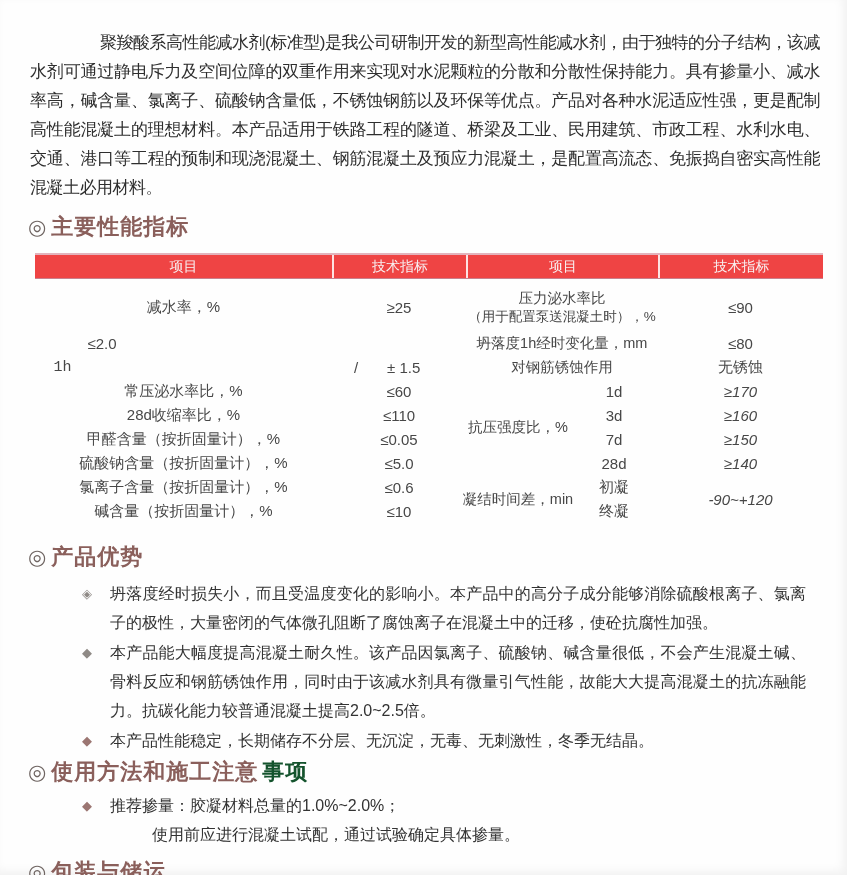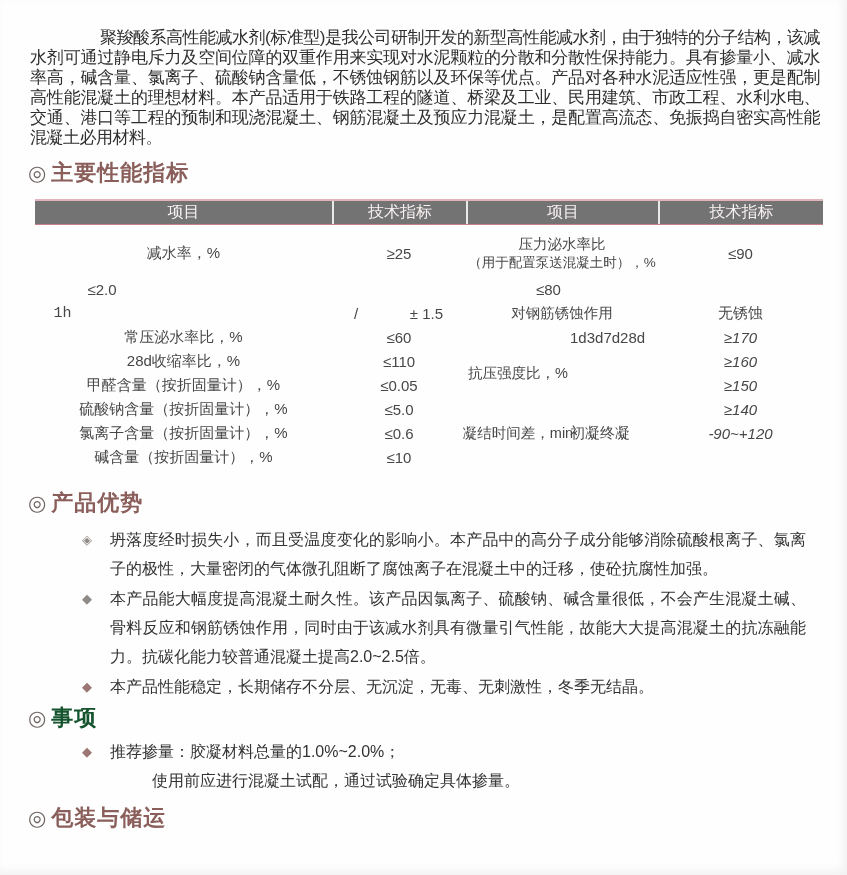--- a/index.html
+++ b/index.html
@@ -13,21 +13,21 @@
     background:#fefefe;
     overflow:hidden;
     box-shadow:inset -4px -4px 10px rgba(0,0,0,0.05);
     color:#3a3a3a;
   }
   
   .intro{
     margin:28px 27px 0 30px;
     font-size:17px;
     letter-spacing:-0.5px;
-    line-height:20px;
+    line-height:29px;
     text-align:justify;
     text-indent:70px;
     color:#2e2e2e;
   }
   
   .heading{
     margin:12px 0 0 28px;
     font-size:22px;
     font-weight:bold;
     color:#8a5f5b;
@@ -44,51 +44,51 @@
   
   .ptable{
     margin:13px 0 0 35px;
     width:788px;
     font-size:15px;
     color:#474747;
   }
   .thead{
     display:flex;
     height:23px;
-    background:#737373;
+    background:#ef4444;
     color:#f8f1f2;
-    font-size:16px;
+    font-size:14px;
     align-items:center;
     border-top:2px solid #e3b3bc;
     border-bottom:1px solid #c9808d;
   }
   .th{display:flex;align-items:center;justify-content:center;height:100%;box-sizing:border-box;}
   .th+.th{border-left:2px solid rgba(255,255,255,0.85);}
   .c1{width:297px;} .c2{width:134px;} .c3{width:192px;} .c4{width:165px;}
   .tbody{display:flex;padding-top:4px;}
   .half-left{width:431px;display:flex;flex-direction:column;}
   .half-right{width:357px;display:flex;flex-direction:column;}
   .lrow{display:flex;height:24px;align-items:center;}
   .lrow.tall{height:48px;}
   .lrow .item{width:297px;text-align:center;white-space:nowrap;}
   .lrow .val{width:134px;text-align:center;white-space:nowrap;}
   .item-split{width:297px;display:flex;align-items:center;white-space:nowrap;}
   .item-split .nm{flex:1;text-align:center;}
   .item-split .tm{width:55px;text-align:center;font-family:Liberation Mono, monospace;}
   .val-split{width:134px;display:flex;align-items:center;}
   .val-split .sl{width:55px;text-align:left;padding-left:22px;box-sizing:border-box;}
-  .val-split .vv{flex:1;text-align:center;}
+  .val-split .vv{flex:1;text-align:left;}
   .rrow{display:flex;height:24px;align-items:center;}
   .rrow.tall{height:48px;}
   .rrow .item{width:192px;text-align:center;white-space:nowrap;font-size:14.5px;}
   .rrow .item .l2{font-size:13.5px;}
   .rrow .val{width:165px;text-align:center;white-space:nowrap;}
   .rgroup{display:flex;}
   .rgroup .glabel{width:104px;display:flex;align-items:center;justify-content:center;white-space:nowrap;font-size:14.5px;}
-  .rgroup .gcol{width:88px;display:flex;}
+  .rgroup .gcol{width:88px;display:flex;flex-direction:column;}
   .rgroup .gcol .gc{height:24px;display:flex;align-items:center;justify-content:center;}
   .rgroup .gvals{width:165px;display:flex;flex-direction:column;}
   .rgroup .gvals .gv{height:24px;display:flex;align-items:center;justify-content:center;font-style:italic;}
   .rgroup .gvals.single{justify-content:center;}
   .rgroup .gvals.single .gv{height:auto;}
   
   .blist{margin:9px 0 0 82px;width:724px;}
   .bitem{
     display:flex;
     font-size:16px;
@@ -180,20 +180,21 @@
 
       <div class="half-right">
         <div class="rrow tall">
           <div class="item">
             <div>压力泌水率比</div>
             <div class="l2">（用于配置泵送混凝土时），%</div>
           </div>
           <div class="val">≤90</div>
         </div>
         <div class="rrow">
+          <div class="item">坍落度1h经时变化量，mm</div>
           <div class="val">≤80</div>
         </div>
         <div class="rrow">
           <div class="item">对钢筋锈蚀作用</div>
           <div class="val">无锈蚀</div>
         </div>
 
         <div class="rgroup">
           <div class="glabel">抗压强度比，%</div>
           <div class="gcol">
@@ -240,20 +241,21 @@
       <span class="btext">本产品能大幅度提高混凝土耐久性。该产品因氯离子、硫酸钠、碱含量很低，不会产生混凝土碱、骨料反应和钢筋锈蚀作用，同时由于该减水剂具有微量引气性能，故能大大提高混凝土的抗冻融能力。抗碳化能力较普通混凝土提高2.0~2.5倍。</span>
     </div>
     <div class="bitem">
       <span class="bullet">◆</span>
       <span class="btext">本产品性能稳定，长期储存不分层、无沉淀，无毒、无刺激性，冬季无结晶。</span>
     </div>
   </div>
 
   <div class="heading usage">
     <span class="marker">◎</span>
+    <span>使用方法和施工注意</span>
     <span class="suffix">事项</span>
   </div>
 
   <div class="blist usage-list">
     <div class="bitem usage-line">
       <span class="bullet">◆</span>
       <span class="btext">
         <span class="p1">推荐掺量：胶凝材料总量的1.0%~2.0%；</span>
         <span class="p2">使用前应进行混凝土试配，通过试验确定具体掺量。</span>
       </span>

